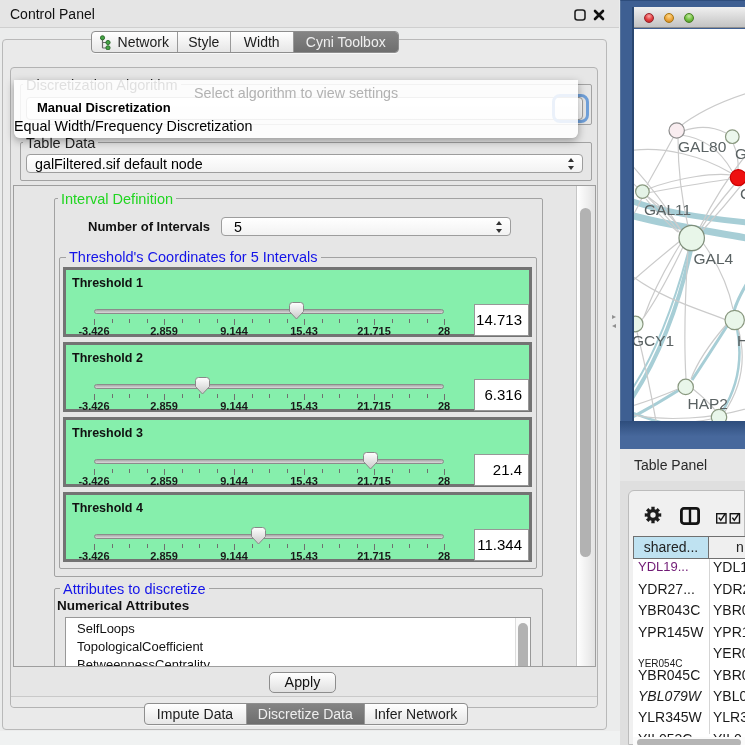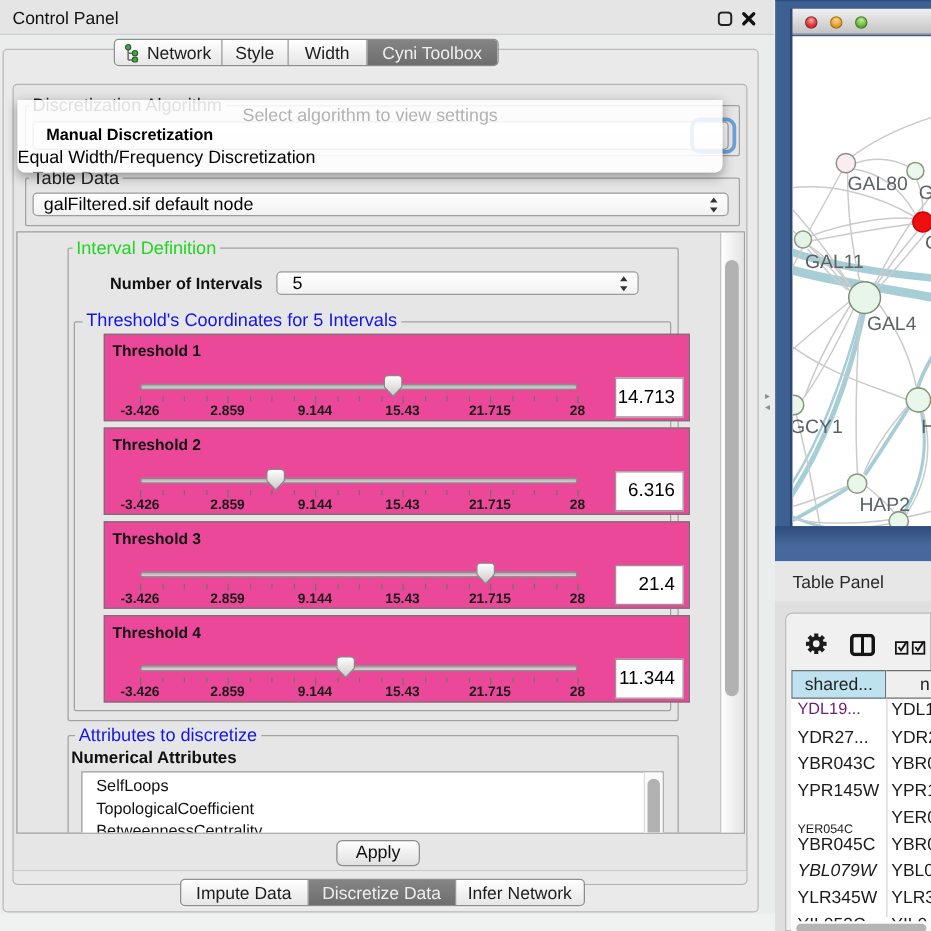--- a/index.html
+++ b/index.html
@@ -23,21 +23,21 @@
 .gt { position:absolute; font-size:14.5px; padding:0 3px; white-space:nowrap; }
 
 
 .combo { position:absolute; background:linear-gradient(#ffffff,#f2f2f2); border:1px solid #9d9d9d; border-radius:4px; font-size:14.3px; color:#000; }
 .combo .tx { position:absolute; left:8px; top:50%; transform:translateY(-50%); white-space:nowrap; }
 .combo .ar { position:absolute; right:6px; top:50%; transform:translateY(-50%); width:9px; height:12px; }
 .ar .u { position:absolute; left:1px; top:0; width:0; height:0; border-left:3.5px solid transparent; border-right:3.5px solid transparent; border-bottom:4.5px solid #333; }
 .ar .d { position:absolute; left:1px; bottom:0; width:0; height:0; border-left:3.5px solid transparent; border-right:3.5px solid transparent; border-top:4.5px solid #333; }
 
 
-.tbox { position:absolute; left:49px; width:469px; height:70px; border:1px solid #737373; background:#ec4899;margin-left:20px; }
+.tbox { position:absolute; left:49px; width:469px; height:70px; border:3px solid #737373; background:#86efac; }
 .tbox .tt { position:absolute; left:6px; top:6px; font-size:12.5px; font-weight:bold; color:#111; }
 .track { position:absolute; left:28px; top:39px; width:350px; height:5px; border-radius:3px; background:linear-gradient(#a8a8a8,#d9d9d9); border:1px solid #8b8b8b; }
 .vbox { position:absolute; left:408px; top:34px; width:55px; height:32px; background:#fff; border:1px solid #979797; font-size:15px; color:#000; text-align:right; line-height:30px; padding-right:6px; }
 .tick { position:absolute; width:1px; background:#6f6f6f; }
 .tlab { position:absolute; top:55px; font-size:11px; font-weight:bold; color:#1a1a1a; transform:translateX(-50%); }
 .thumb { position:absolute; top:32px; width:15px; height:18px; }
 
 
 .sbv { position:absolute; border-radius:6px; background:#b2b2b2; }
 

